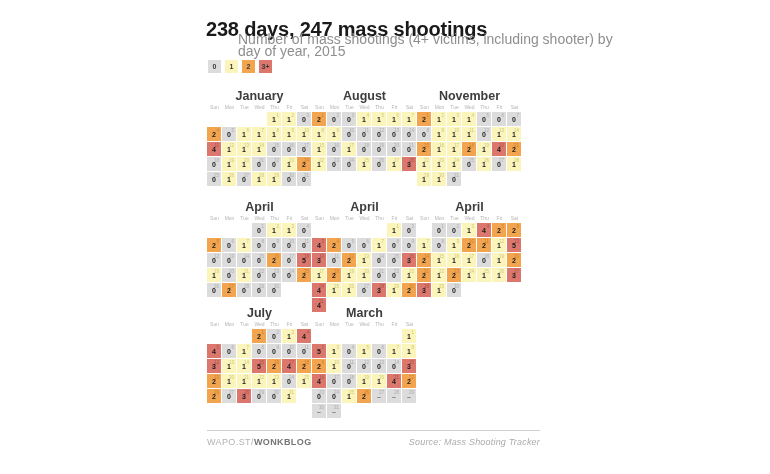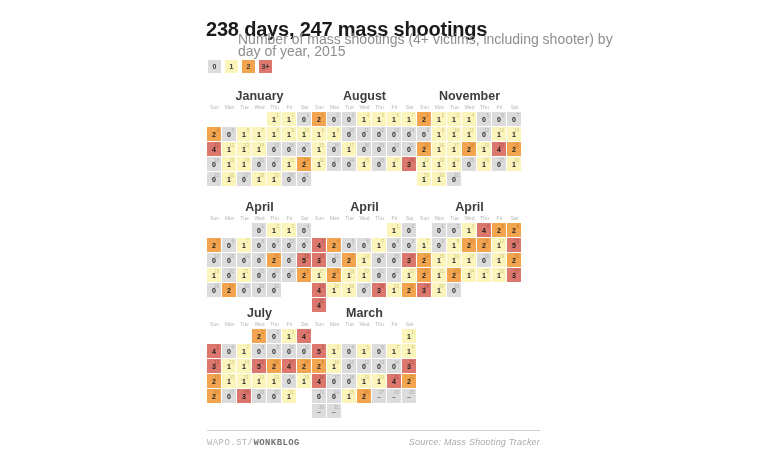--- a/index.html
+++ b/index.html
@@ -54,21 +54,21 @@
   .l3{background:var(--l3);} .l3 .date{color:#a8514a;}
   .ldash{background:var(--l0);} .ldash .date{color:#ababab;}
   .ldash .val{color:#6f6f6f;}
   .empty{width:14px;height:14px;background:transparent;}
   .footer{
     position:absolute;left:207px;top:430px;width:333px;
     border-top:1px solid #cfcfcf;padding-top:6px;
     display:flex;justify-content:space-between;align-items:baseline;
     font-size:9px;letter-spacing:0.4px;
   }
-  .footer .left{color:#b3b3b3;font-family:Liberation Mono, monospace;}
+  .footer .left{color:#b3b3b3;}
   .footer .left b{color:#757575;font-weight:700;}
   .footer .right{color:#ababab;letter-spacing:0.2px;font-style:italic;}
 </style>
 </head>
 <body style="--l0: #dcdcdc; --l1: #fbf5bc; --l2: #f2a54e; --l3: #db776d;">
 
 <h1 class="title">238 days, 247 mass shootings</h1>
 <div class="subtitle">Number of mass shootings (4+ victims, including shooter) by day of year, 2015</div>
 
 <div class="legend">

